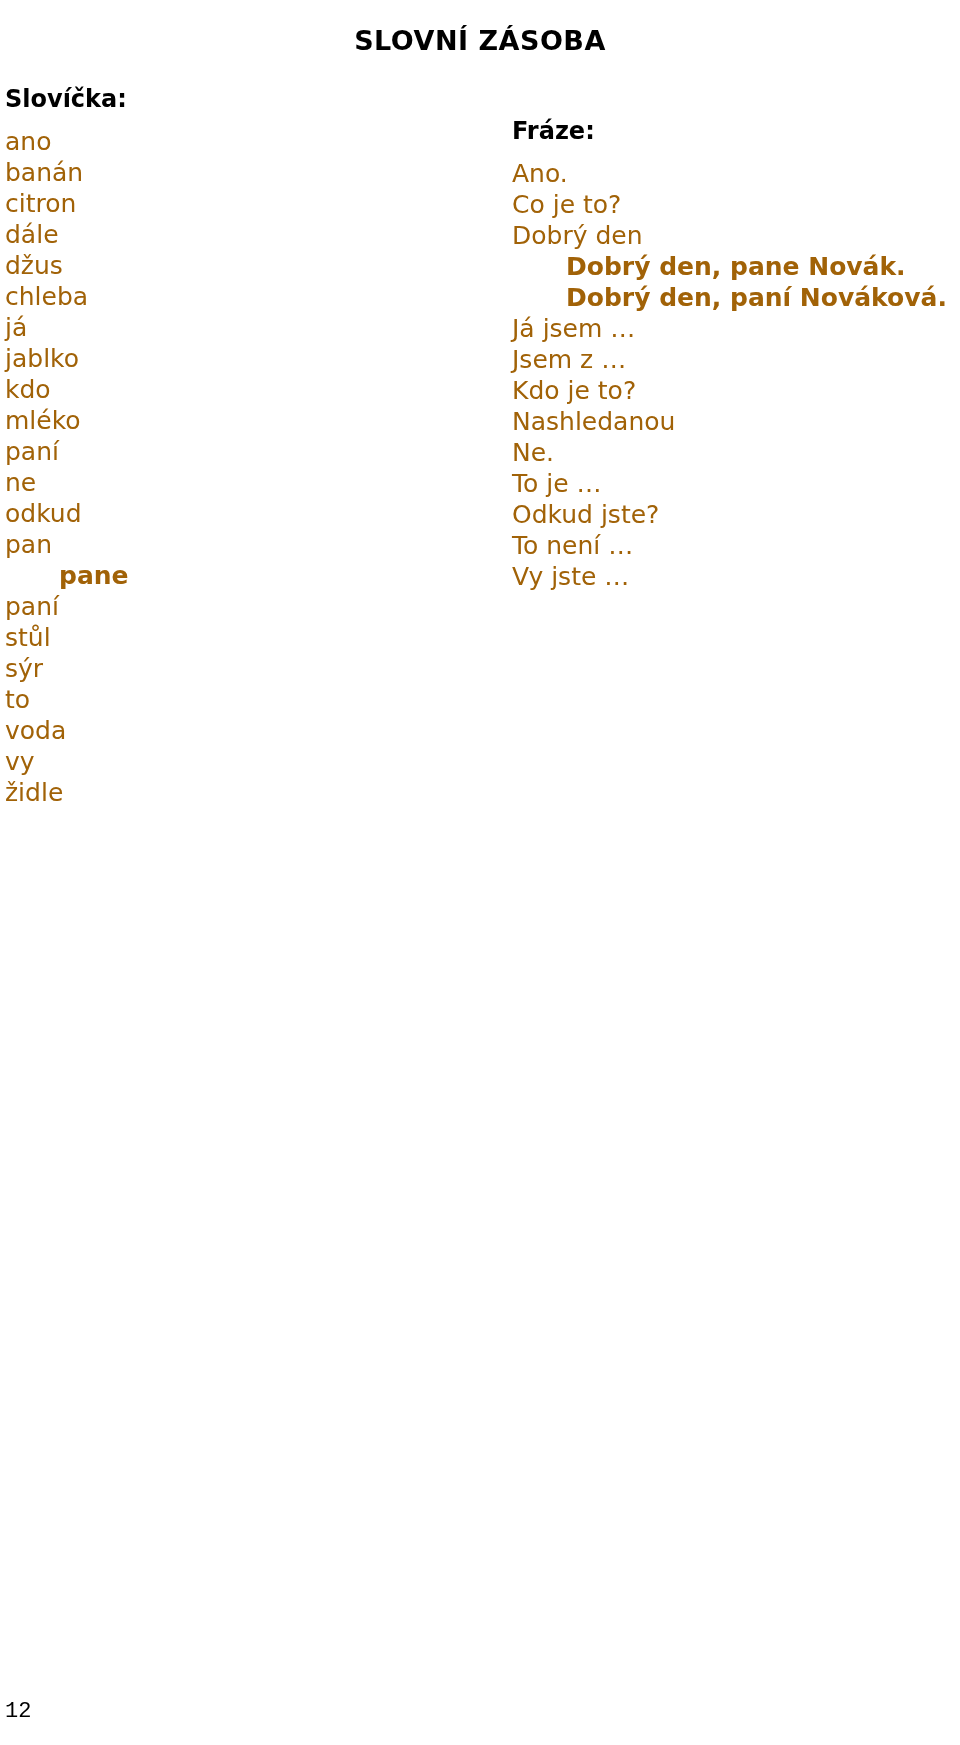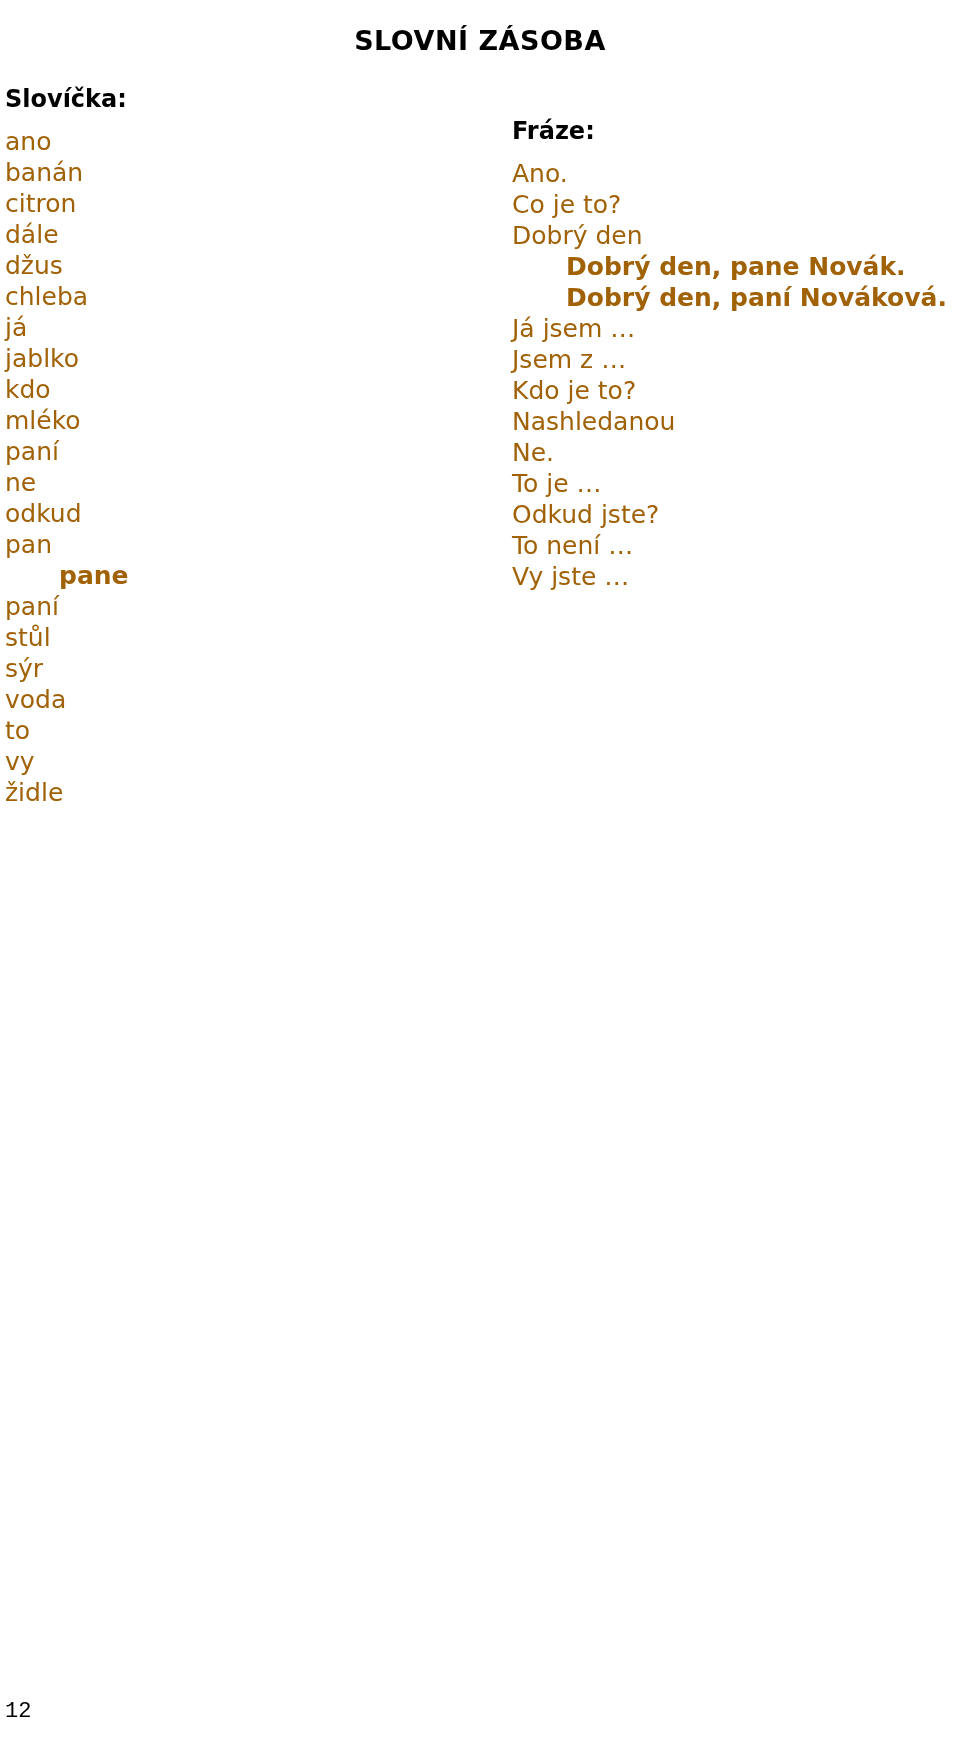--- a/index.html
+++ b/index.html
@@ -113,22 +113,22 @@
           <li class="entry">kdo</li>
           <li class="entry">mléko</li>
           <li class="entry">paní</li>
           <li class="entry">ne</li>
           <li class="entry">odkud</li>
           <li class="entry">pan</li>
           <li class="entry indent">pane</li>
           <li class="entry">paní</li>
           <li class="entry">stůl</li>
           <li class="entry">sýr</li>
+          <li class="entry">to</li>
           <li class="entry">voda</li>
-          <li class="entry">to</li>
           <li class="entry">vy</li>
           <li class="entry">židle</li>
         </ul>
     </section>
 
     <section class="column column-right">
       <h2 class="column-heading">Fráze:</h2>
       <ul class="entry-list">
           <li class="entry">Ano.</li>
           <li class="entry">Co je to?</li>

